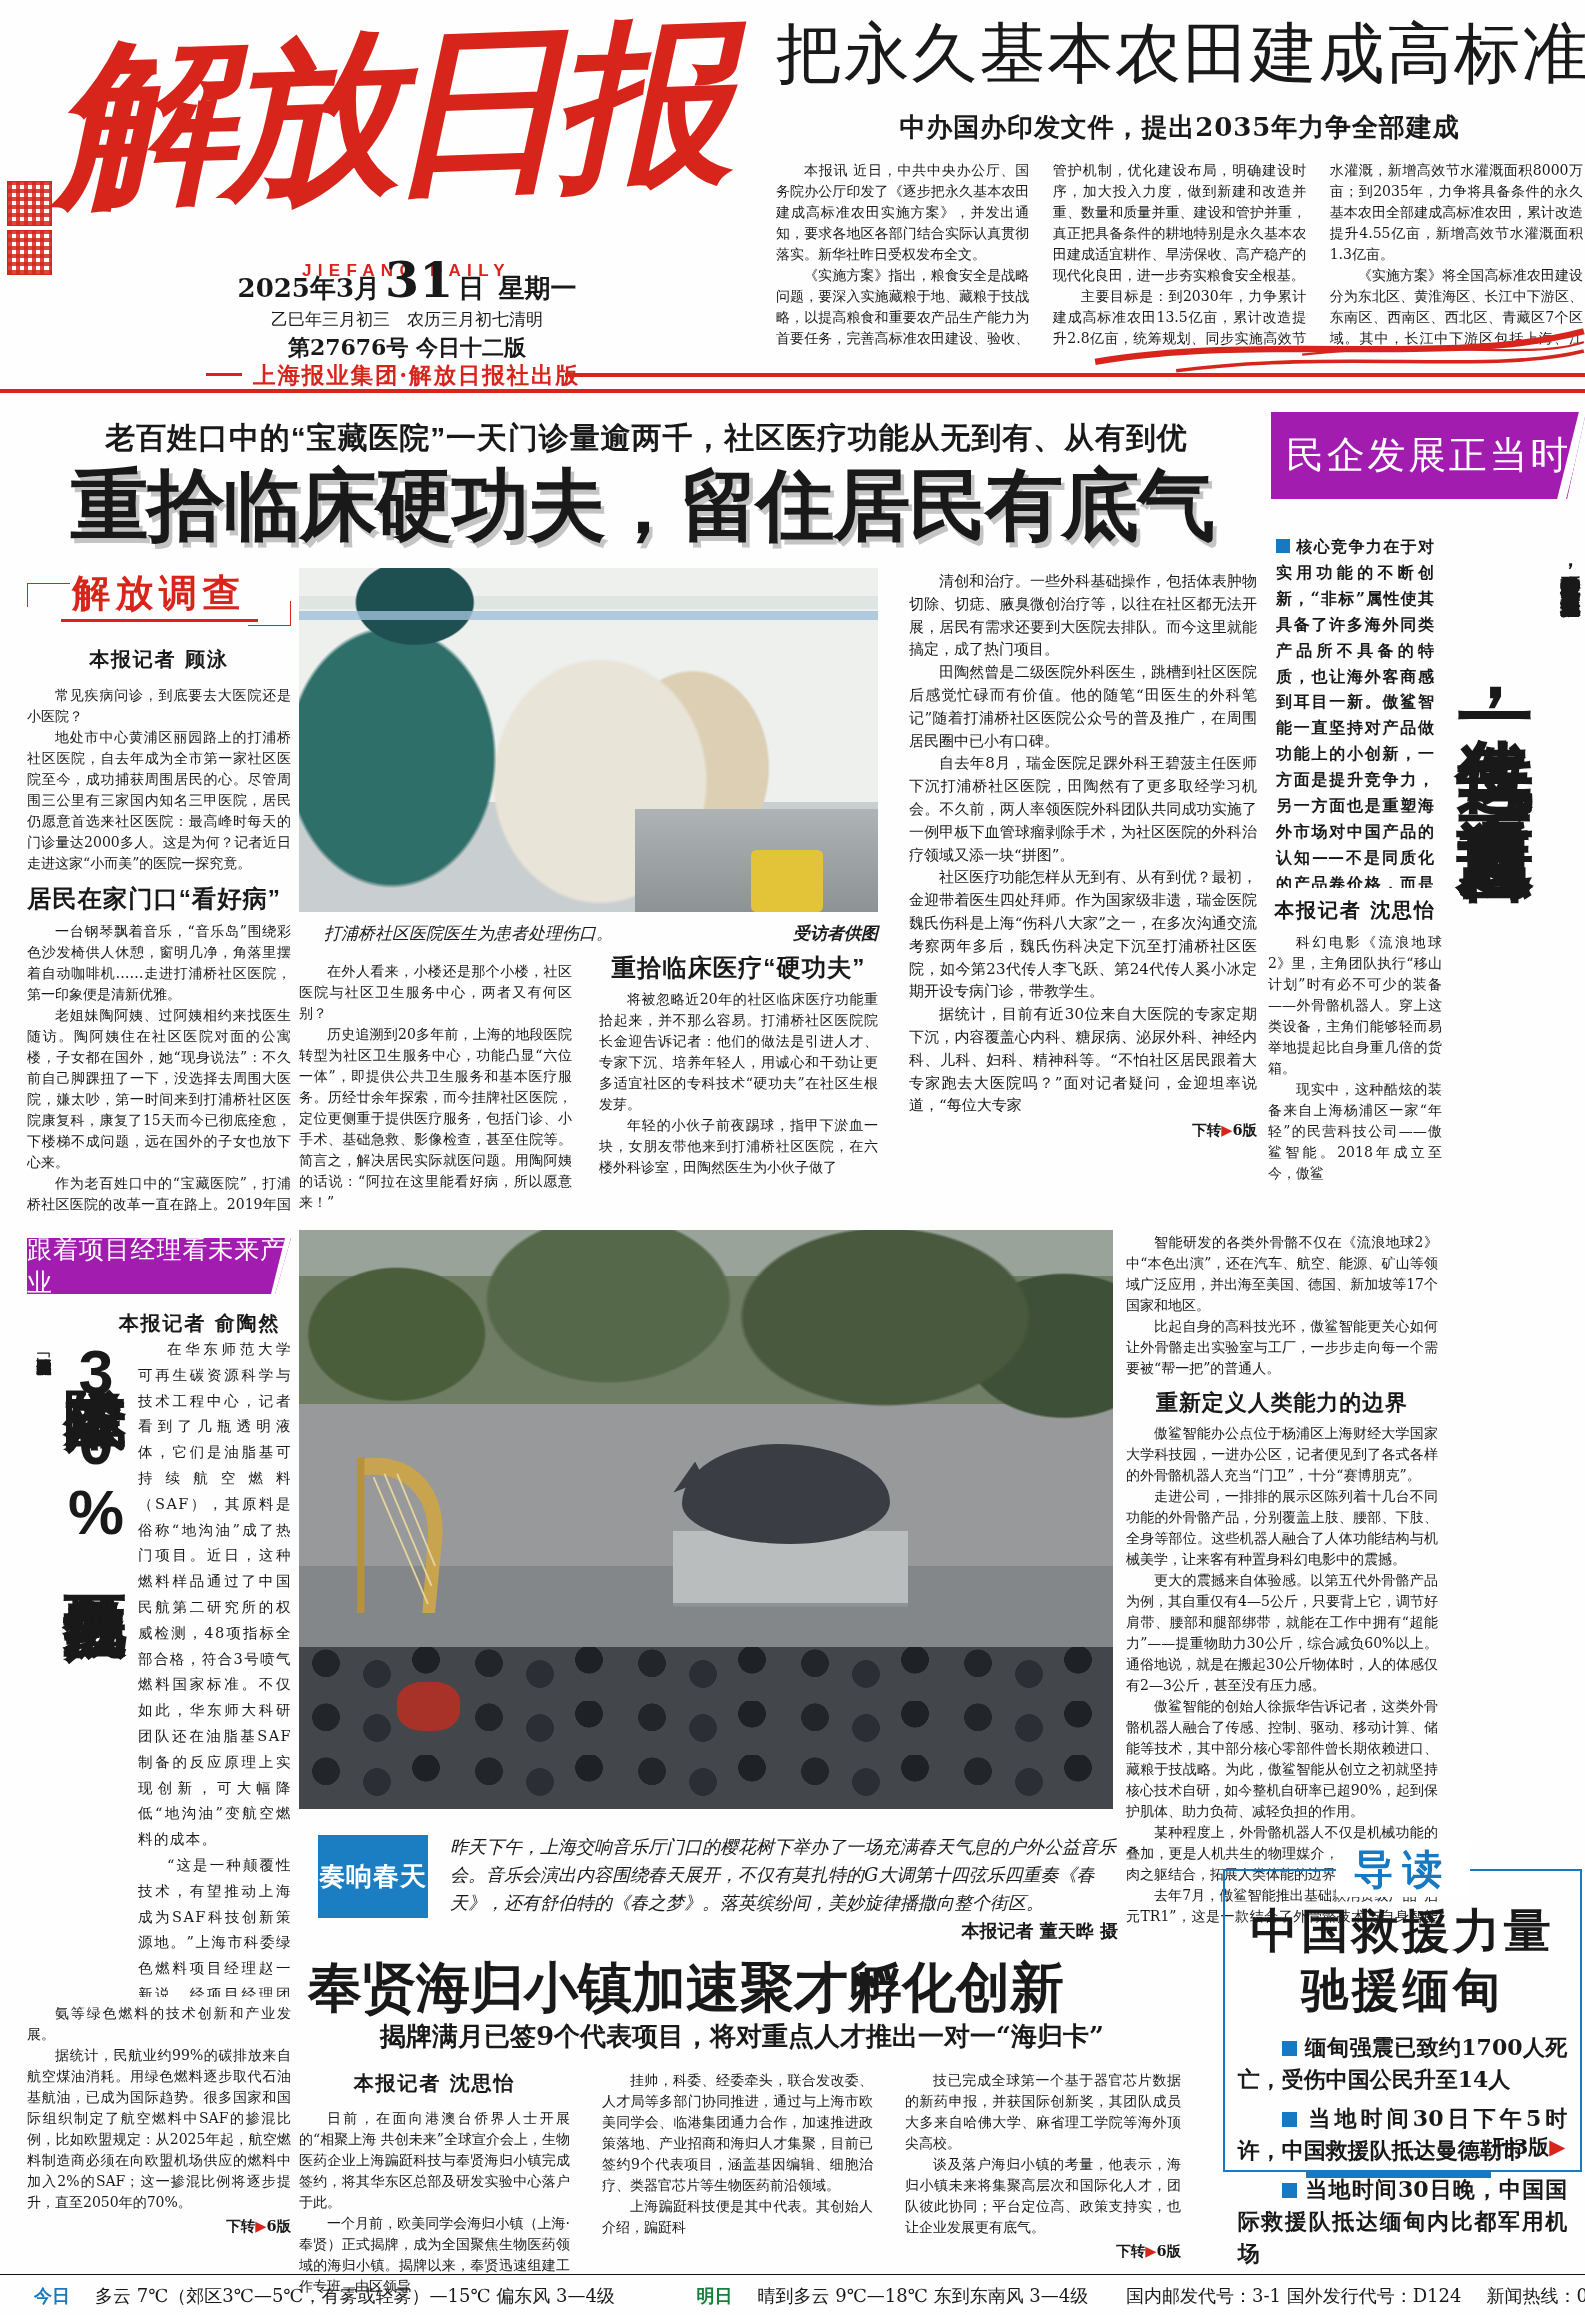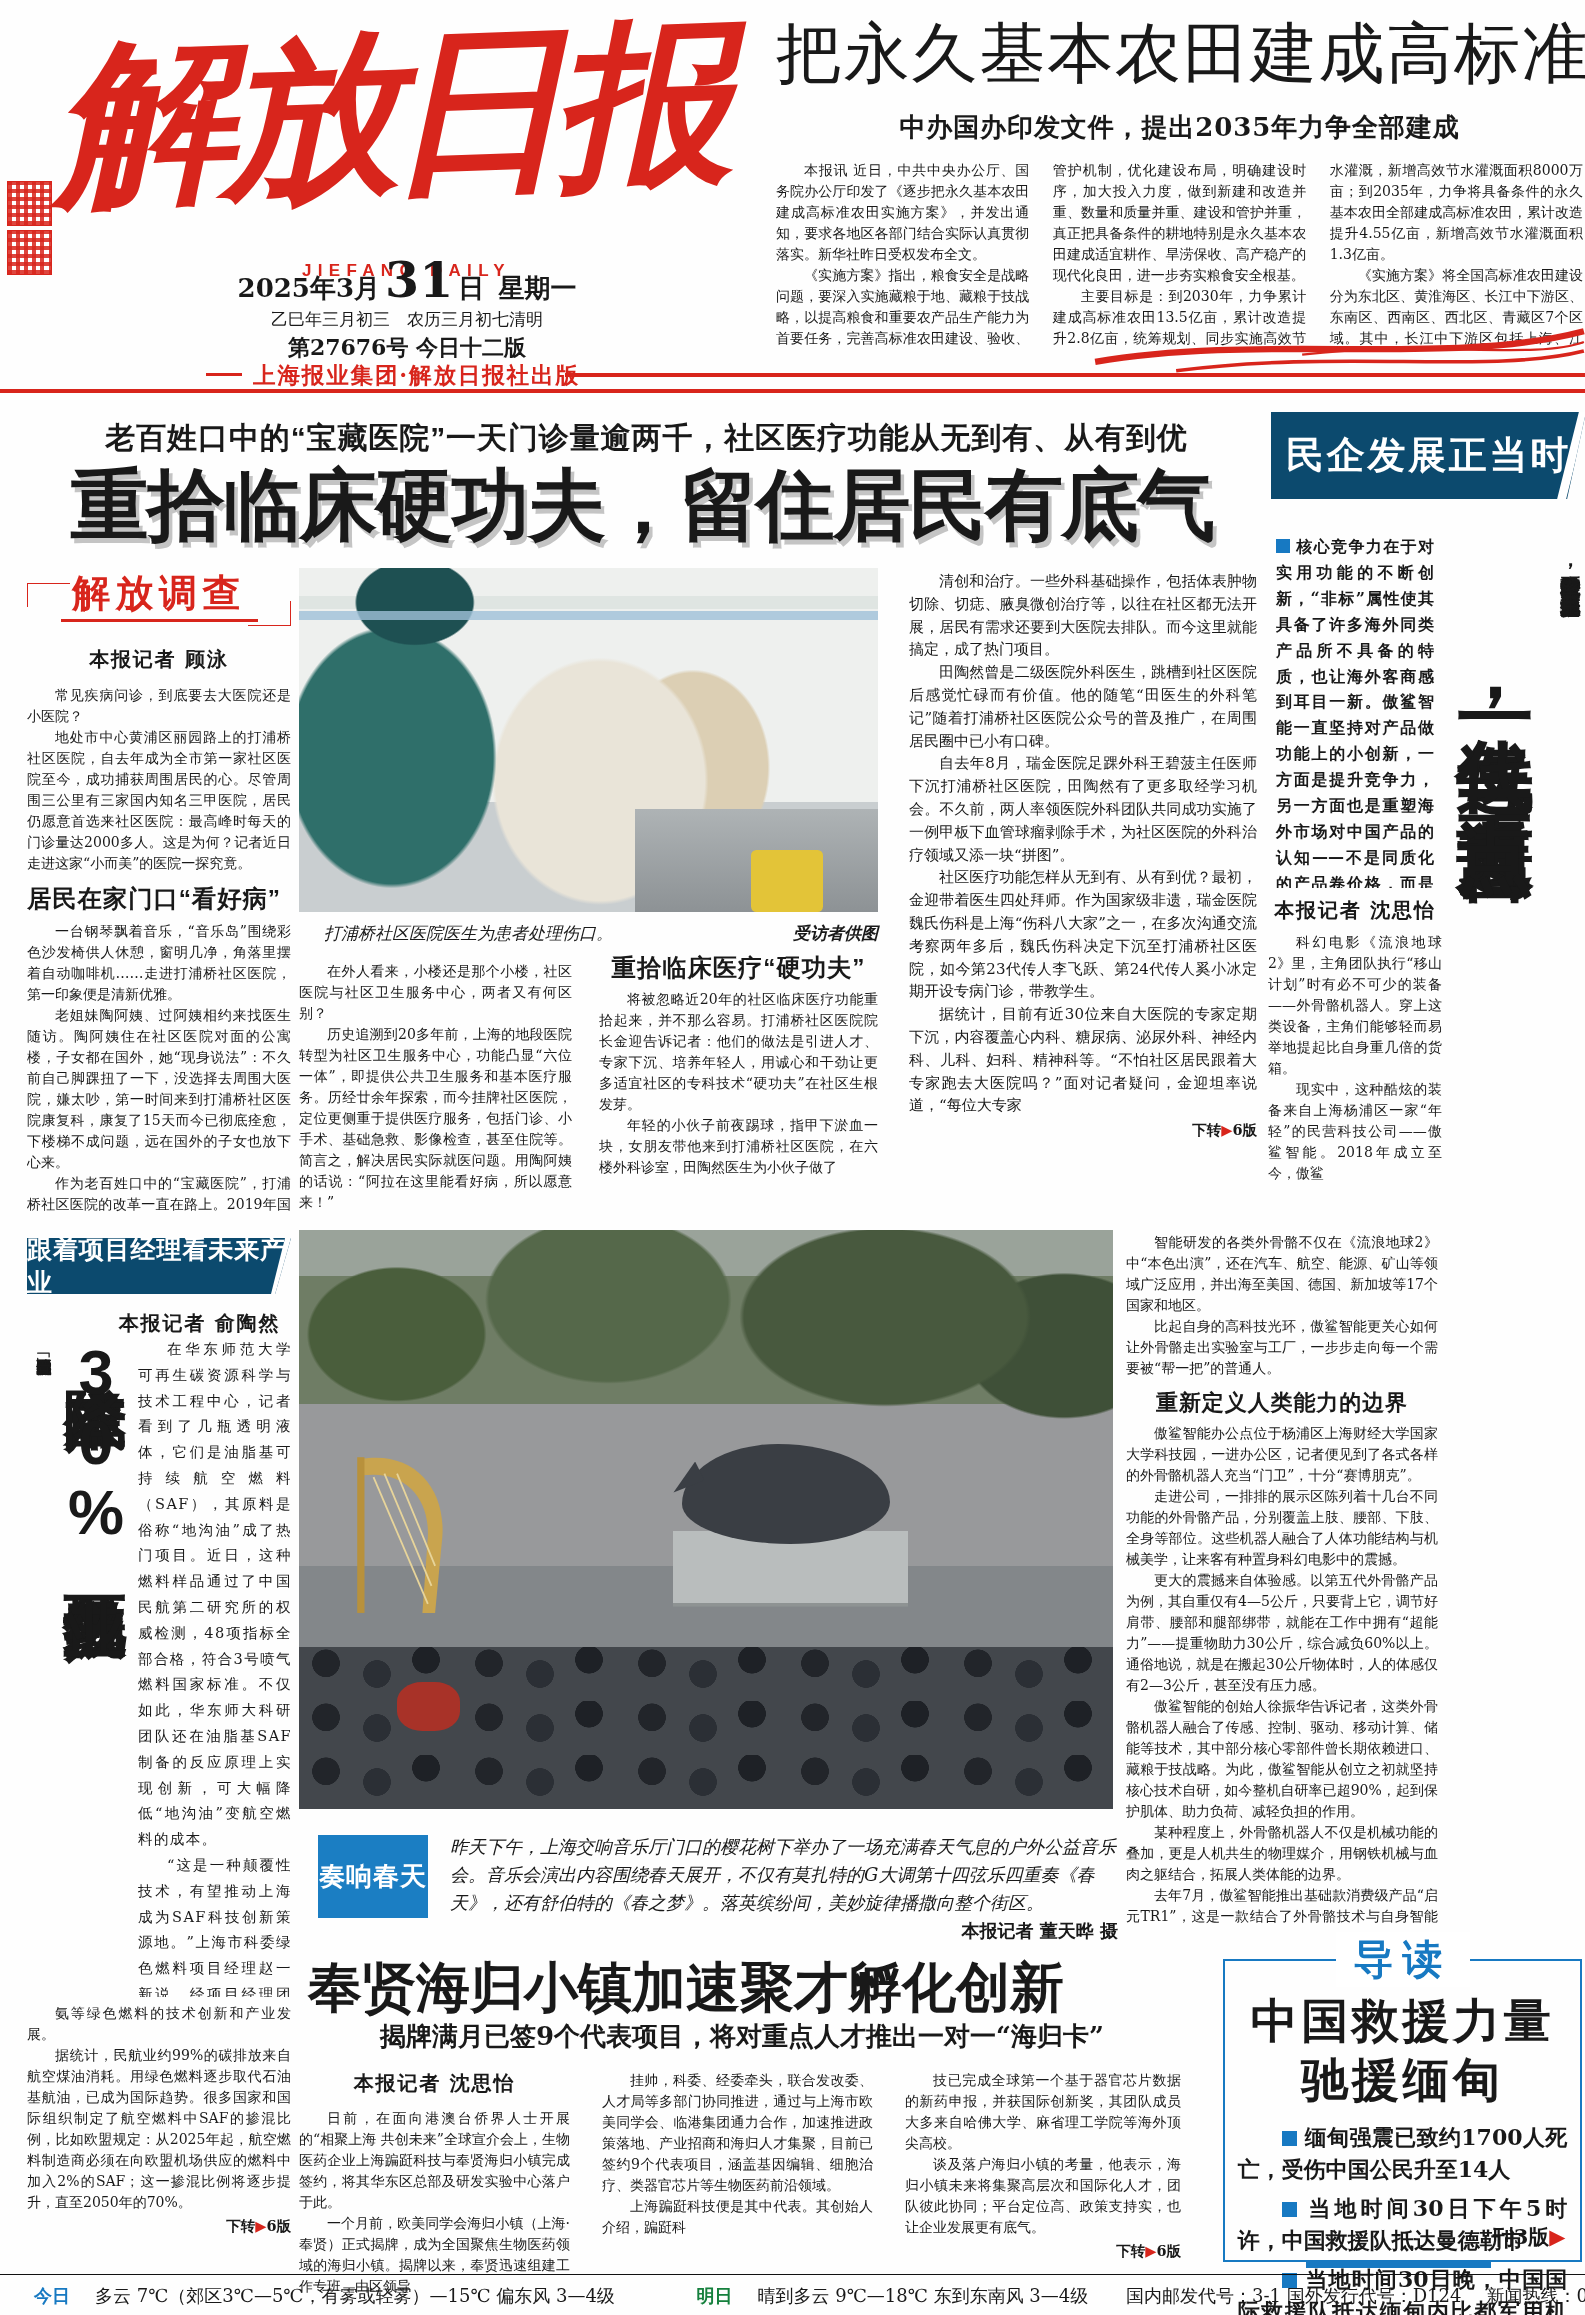--- a/index.html
+++ b/index.html
@@ -9,22 +9,22 @@
   .sans{font-family:"Liberation Sans","DejaVu Sans",sans-serif;}
   .red{color:#d8251c;}
   .blue{color:#1779c2;}
   .vert{writing-mode:vertical-rl;text-orientation:upright;}
   .bodytext p{margin:0;text-indent:2em;font-size:14px;line-height:1.5;text-align:justify;}
   .bodytext.big p{font-size:15px;line-height:1.52;}
   .bodytext.spaced p{font-size:14.5px;line-height:1.78;letter-spacing:1.4px;}
   .byline{font-weight:bold;font-size:20px;text-align:center;letter-spacing:1.8px;}
   .colsub{font-family:"Liberation Sans","DejaVu Sans",sans-serif;font-weight:900;font-size:24.4px;
           margin:9px 0 5.4px 0;letter-spacing:0.9px;}
-  .banner{background:#0c4a6e;color:#fff;font-family:"Liberation Sans","DejaVu Sans",sans-serif;
-          font-weight:700;display:flex;align-items:center;justify-content:center;
+  .banner{background:#a21caf;color:#fff;font-family:"Liberation Sans","DejaVu Sans",sans-serif;
+          font-weight:400;display:flex;align-items:center;justify-content:center;
           clip-path:polygon(0 0,100% 0,94% 100%,0 100%);}
   .banner .slash{position:absolute;right:9px;top:0;bottom:0;width:9px;background:#fff;
           transform:skewX(-14deg);}
   .jump{font-size:14.5px;text-align:right;font-weight:bold;margin-top:3.6px;}
   .jump .arrow{color:#d8251c;}
   .leadpara p{margin:8px;font-size:16px;font-weight:bold;line-height:1.62;text-align:justify;}
   .leadpara p::before{content:"";display:inline-block;width:13.6px;height:13.6px;background:#1779c2;
           margin-right:5.4px;vertical-align:-0.9px;}
   .digest-item{margin:0 0 7.2px 0;font-size:22px;font-weight:bold;line-height:1.45;text-align:justify;text-indent:2em;}
   .digest-item::before{content:"";display:inline-block;width:15.4px;height:15.4px;background:#1779c2;margin-right:7.2px;vertical-align:-0.9px;}
@@ -249,21 +249,21 @@
 <div class="abs" style="left:905px;top:2070px;width:276px;height:233px;overflow:hidden;">
   <div class="bodytext">
       <p class="">技已完成全球第一个基于器官芯片数据的新药申报，并获国际创新奖，其团队成员大多来自哈佛大学、麻省理工学院等海外顶尖高校。</p>
       <p class="">谈及落户海归小镇的考量，他表示，海归小镇未来将集聚高层次和国际化人才，团队彼此协同；平台定位高、政策支持实，也让企业发展更有底气。</p>
     </div>
   <div class="jump">
     <span>下转</span><span class="arrow">▶</span><span>6版</span>
   </div>
 </div>
 
-<div class="abs" style="left:1223px;top:1959px;width:355px;height:299px;border:2.7px solid #1779c2;">
+<div class="abs" style="left:1223px;top:1869px;width:355px;height:299px;border:2.7px solid #1779c2;">
   <div class="abs blue" style="left:50%;top:-29px;transform:translateX(-50%);background:#fff;padding:0 18px;
               font-size:40px;font-weight:bold;letter-spacing:9px;">导读</div>
   <div style="margin-top:31px;text-align:center;font-weight:900;font-size:47px;line-height:1.25;letter-spacing:3.6px;">
     <div>中国救援力量</div>
     <div>驰援缅甸</div>
   </div>
   <div style="margin:12.7px 12.7px 0 12.7px;">
       <p class="digest-item">缅甸强震已致约1700人死亡，受伤中国公民升至14人</p>
       <p class="digest-item">当地时间30日下午5时许，中国救援队抵达曼德勒市</p>
       <p class="digest-item">当地时间30日晚，中国国际救援队抵达缅甸内比都军用机场</p>

